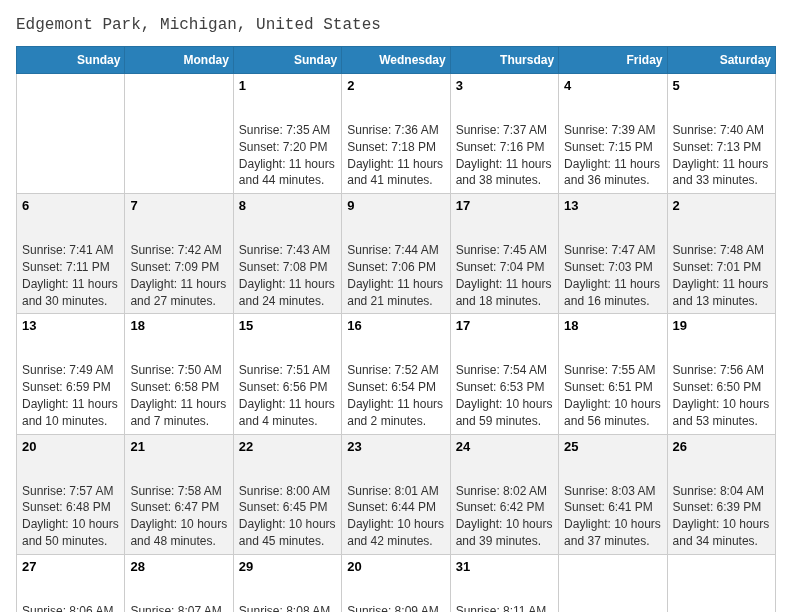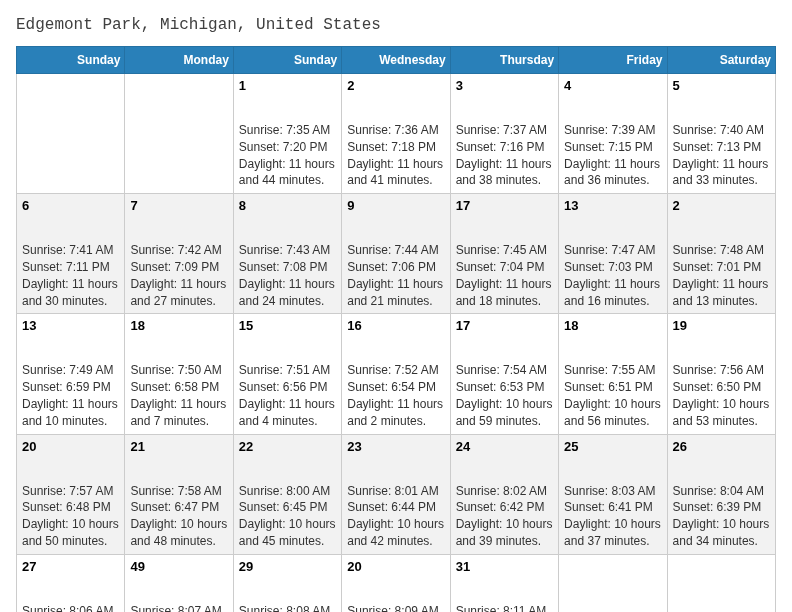--- a/index.html
+++ b/index.html
@@ -227,21 +227,21 @@
           <span class="day-number">26</span>
           <div class="day-info">Sunrise: 8:04 AM<br>Sunset: 6:39 PM<br>Daylight: 10 hours and 34 minutes.</div>
         </td>
       </tr>
       <tr class="row-white">
         <td>
           <span class="day-number">27</span>
           <div class="day-info">Sunrise: 8:06 AM<br>Sunset: 6:38 PM<br>Daylight: 10 hours and 31 minutes.</div>
         </td>
         <td>
-          <span class="day-number">49</span>
+          <span class="day-number">28</span>
           <div class="day-info">Sunrise: 8:07 AM<br>Sunset: 6:36 PM<br>Daylight: 10 hours and 29 minutes.</div>
         </td>
         <td>
           <span class="day-number">29</span>
           <div class="day-info">Sunrise: 8:08 AM<br>Sunset: 6:35 PM<br>Daylight: 10 hours and 26 minutes.</div>
         </td>
         <td>
           <span class="day-number">20</span>
           <div class="day-info">Sunrise: 8:09 AM<br>Sunset: 6:34 PM<br>Daylight: 10 hours and 24 minutes.</div>
         </td>

